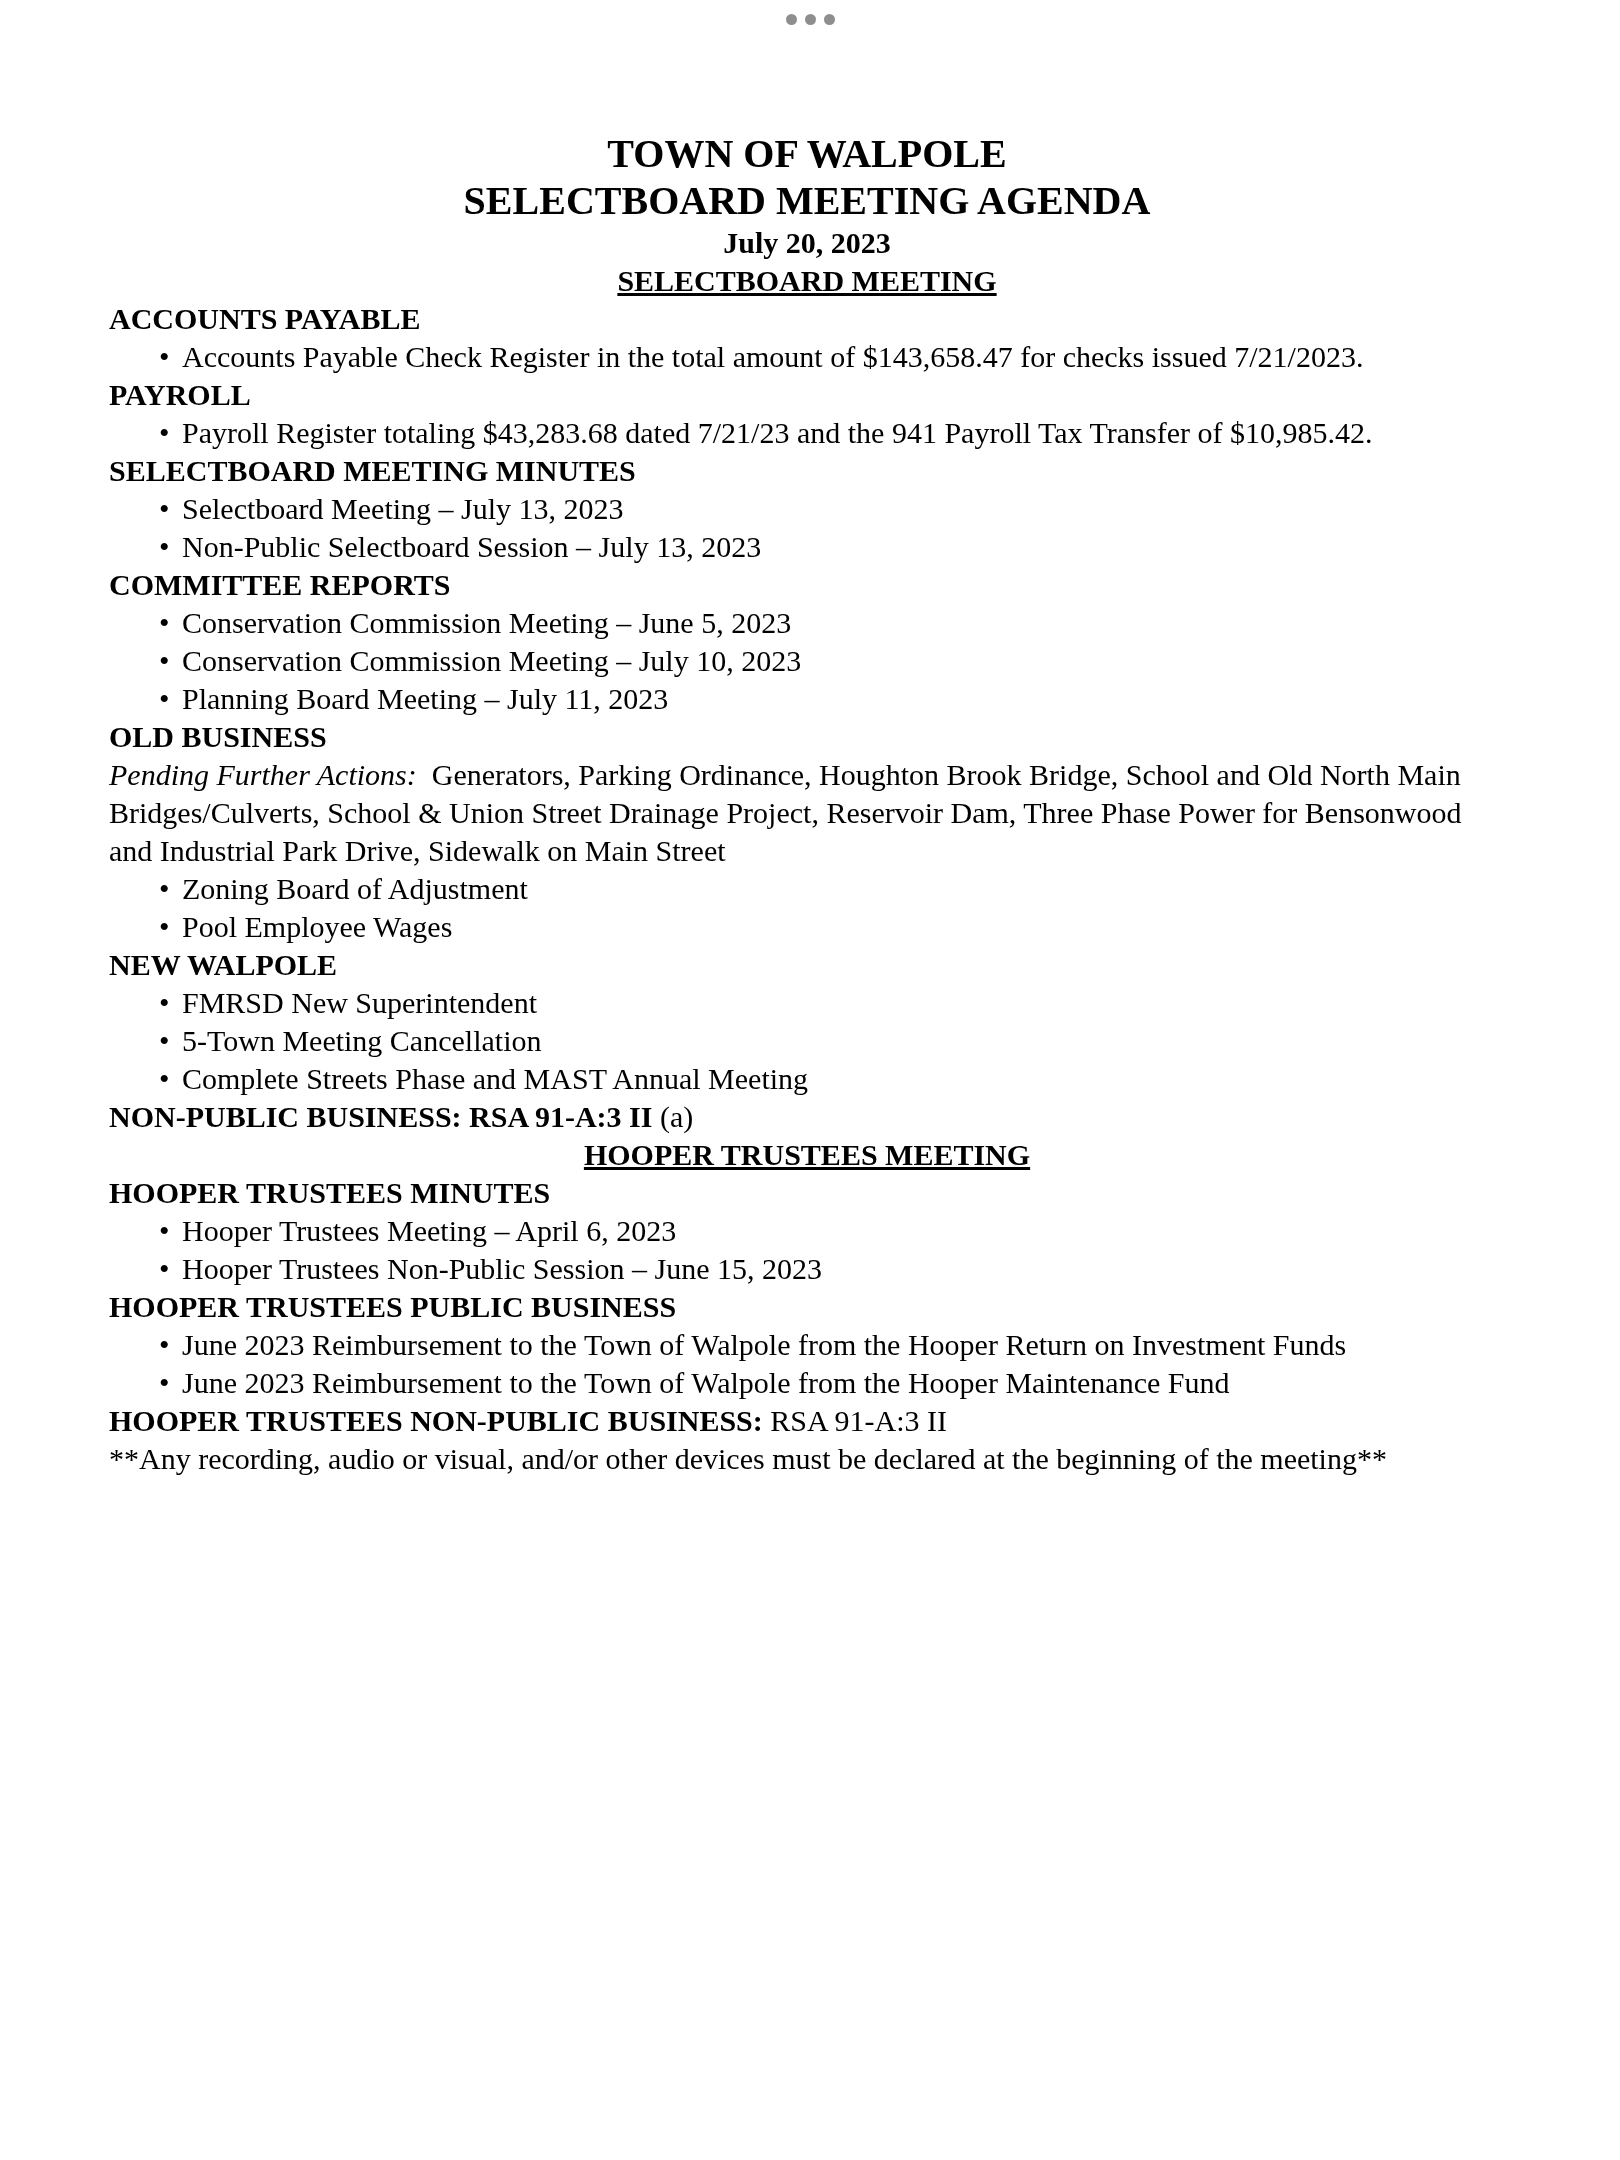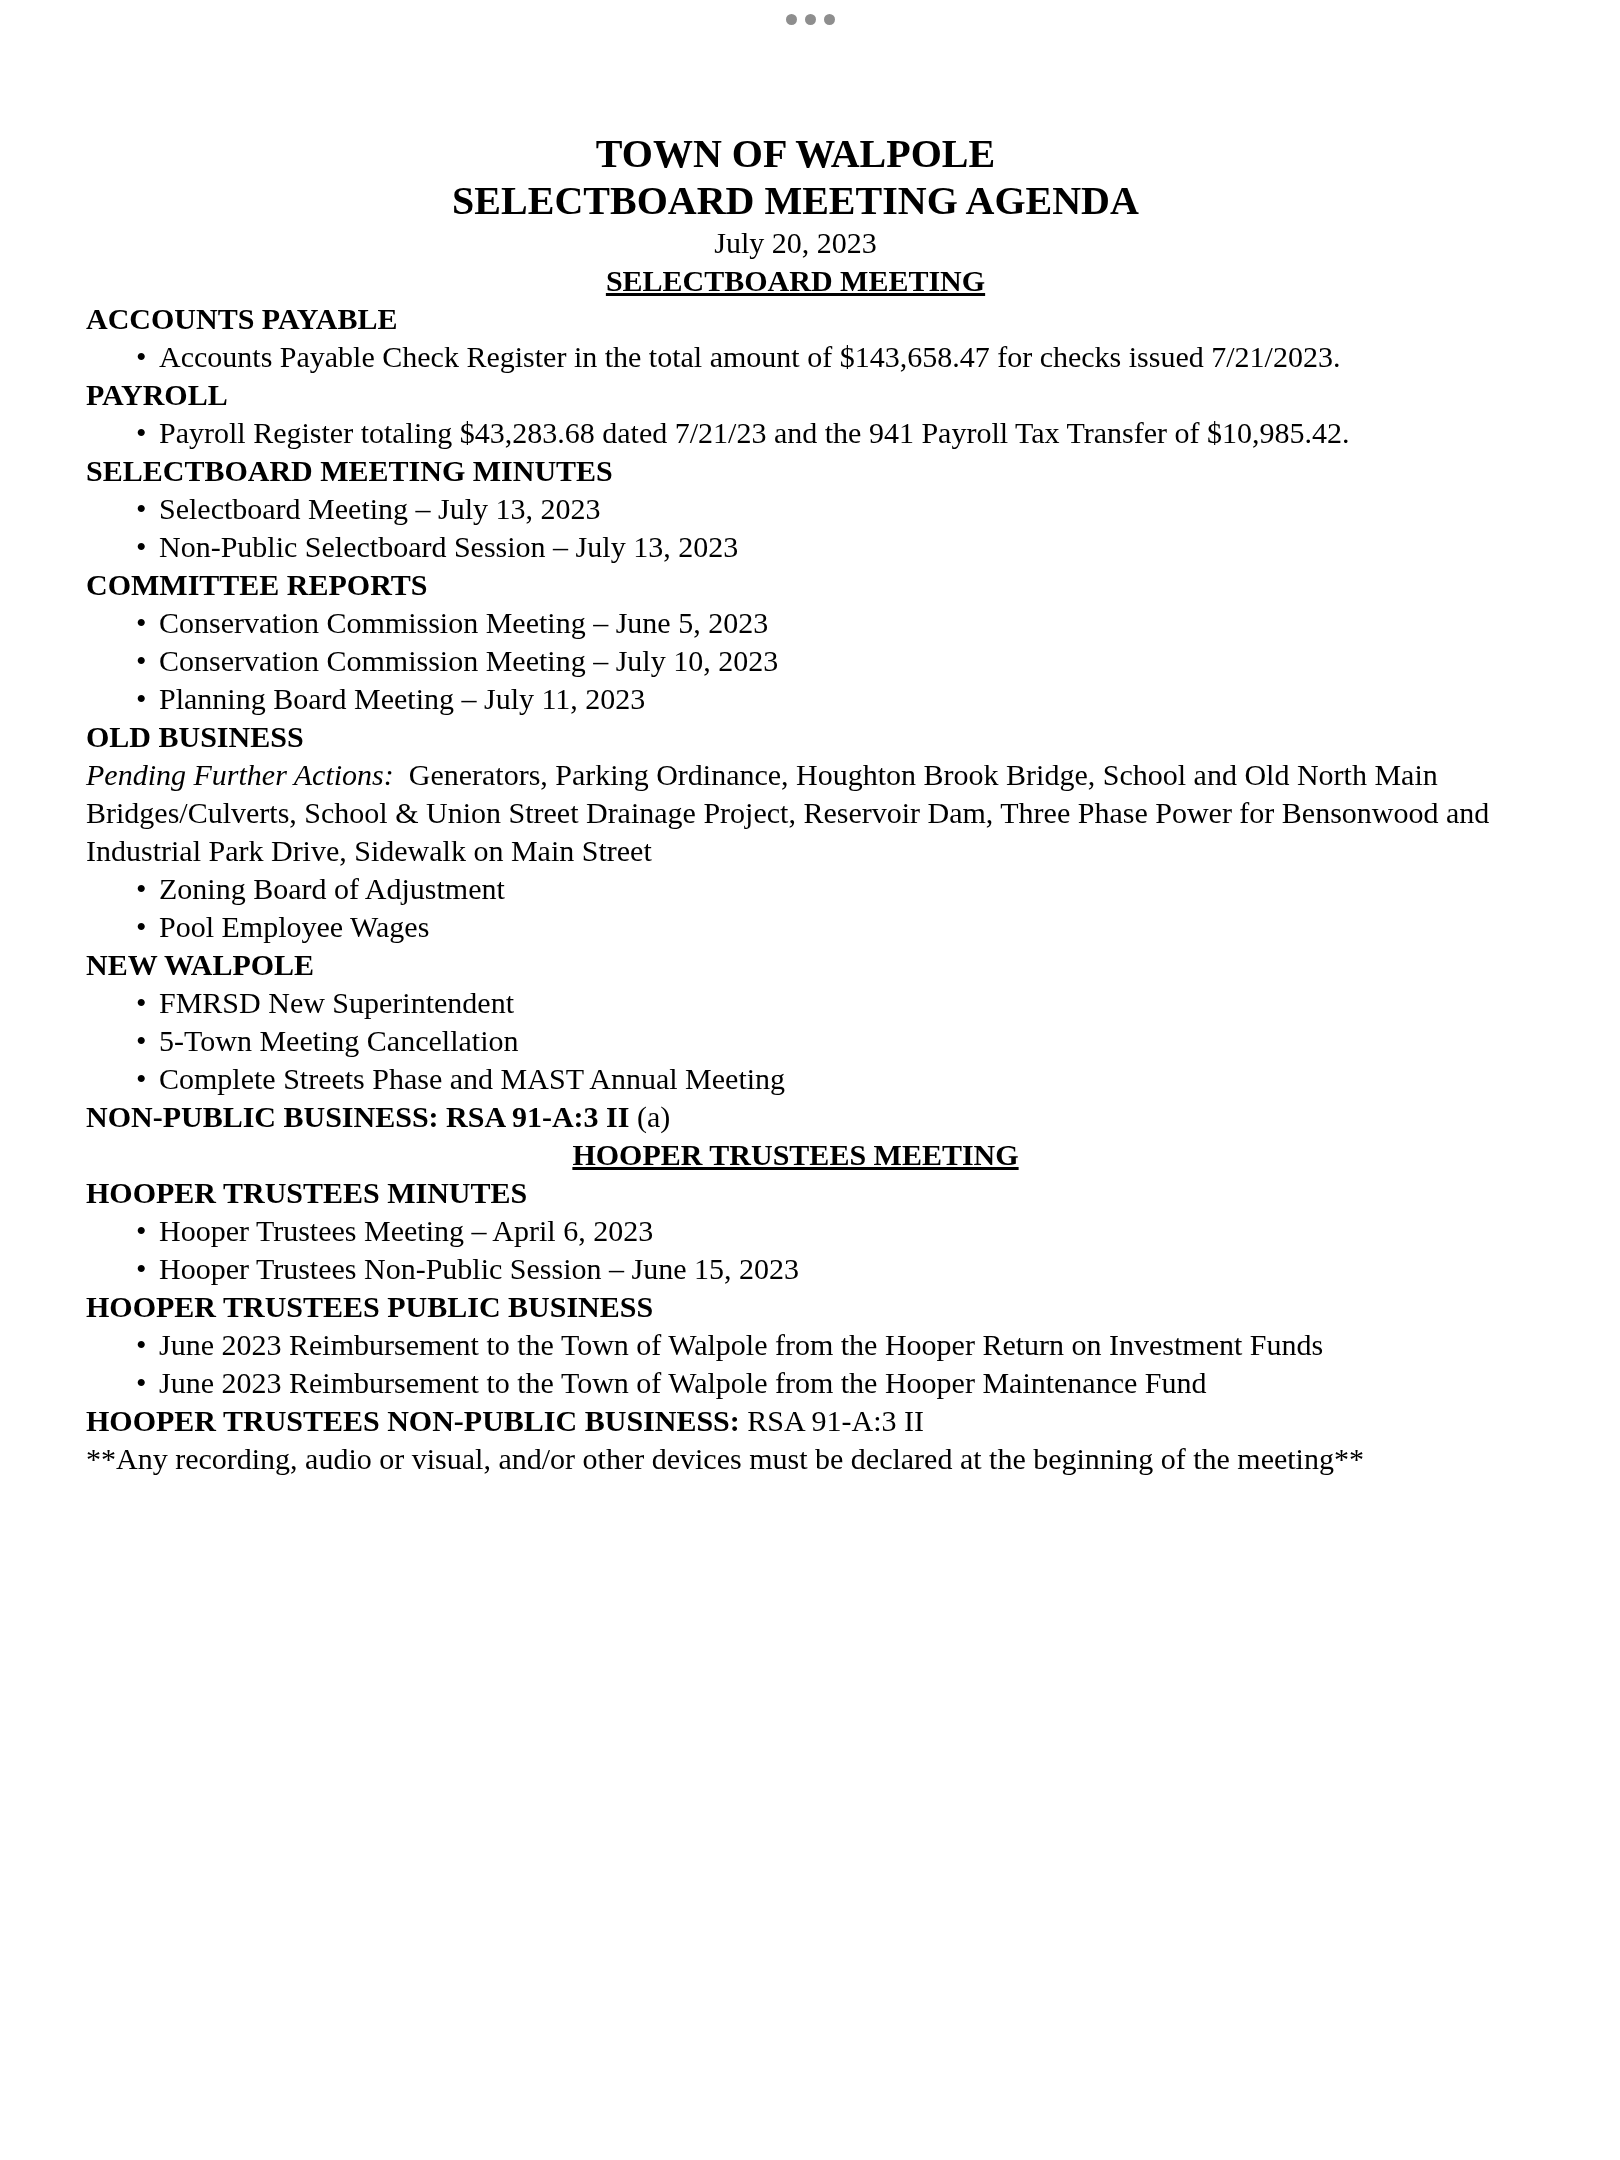--- a/index.html
+++ b/index.html
@@ -9,28 +9,28 @@
     color:var(--text,#000000);
     font-family:"Liberation Serif","DejaVu Serif",serif;
     overflow:hidden;
   }
   .more{
     position:absolute;top:14px;left:0;right:0;
     display:flex;justify-content:center;gap:8px;cursor:pointer;
   }
   .more .dot{width:11px;height:11px;border-radius:50%;background:var(--dot,#8e8e8e);}
   .doc{
-    margin:130px 115px 0 86px;
+    margin:130px 115px 0 109px;
     font-size:30px;line-height:38px;
   }
   .doc div, .doc ul{margin:0;padding:0;}
   .title-block{text-align:center;}
   .title-main{font-size:40px;line-height:47px;font-weight:bold;}
   .sub{font-size:30px;line-height:38px;}
-  .date-line{margin-top:6px;font-weight:normal;}
+  .date-line{margin-top:6px;font-weight:bold;}
   .b{font-weight:bold;}
   .section-heading{
     text-align:center;font-weight:bold;margin-top:53px;
   }
   .section-heading .u{text-decoration:underline;}
   .agenda{margin-top:54px;}
   .group-heading{font-weight:bold;}
   ul.bullets{list-style:none;}
   ul.bullets li{position:relative;padding-left:73px;}
   ul.bullets li::before{content:"\2022";position:absolute;left:50px;top:0;}

